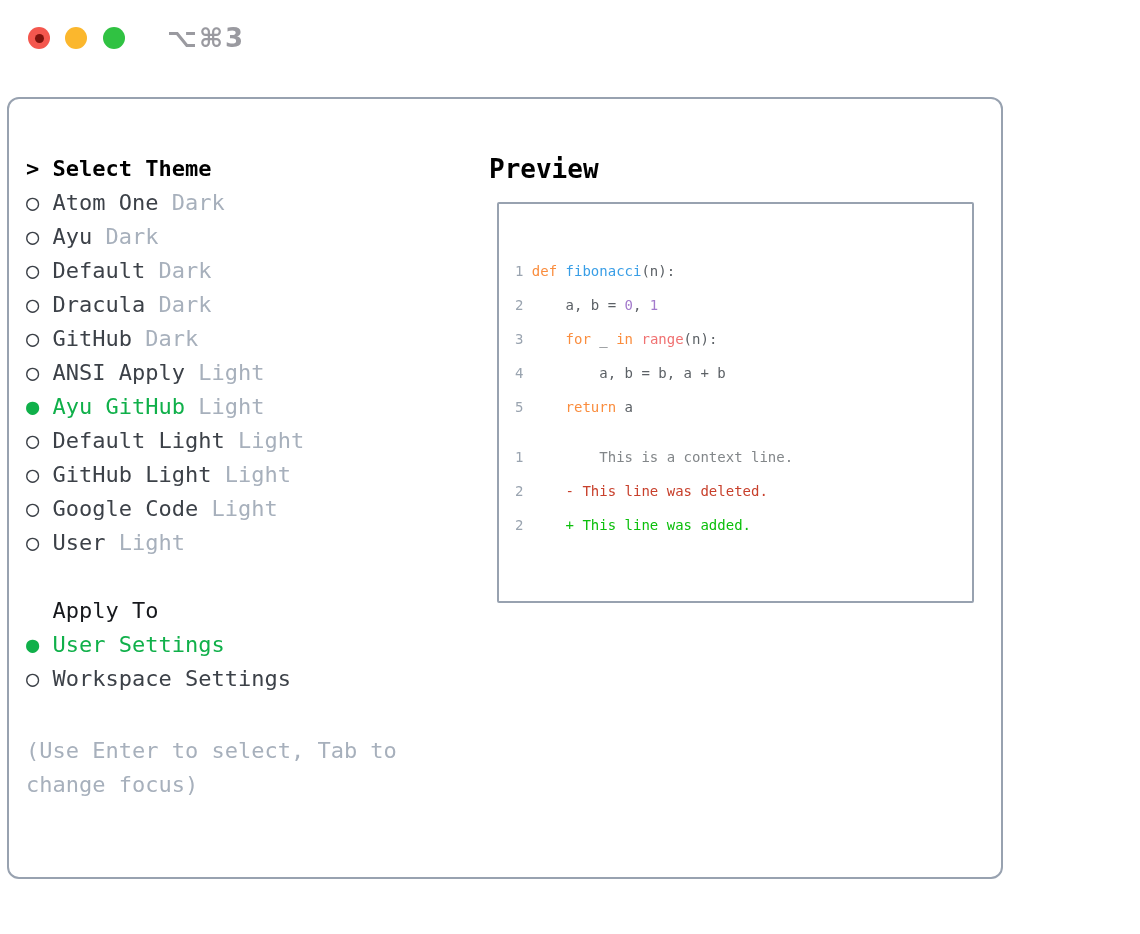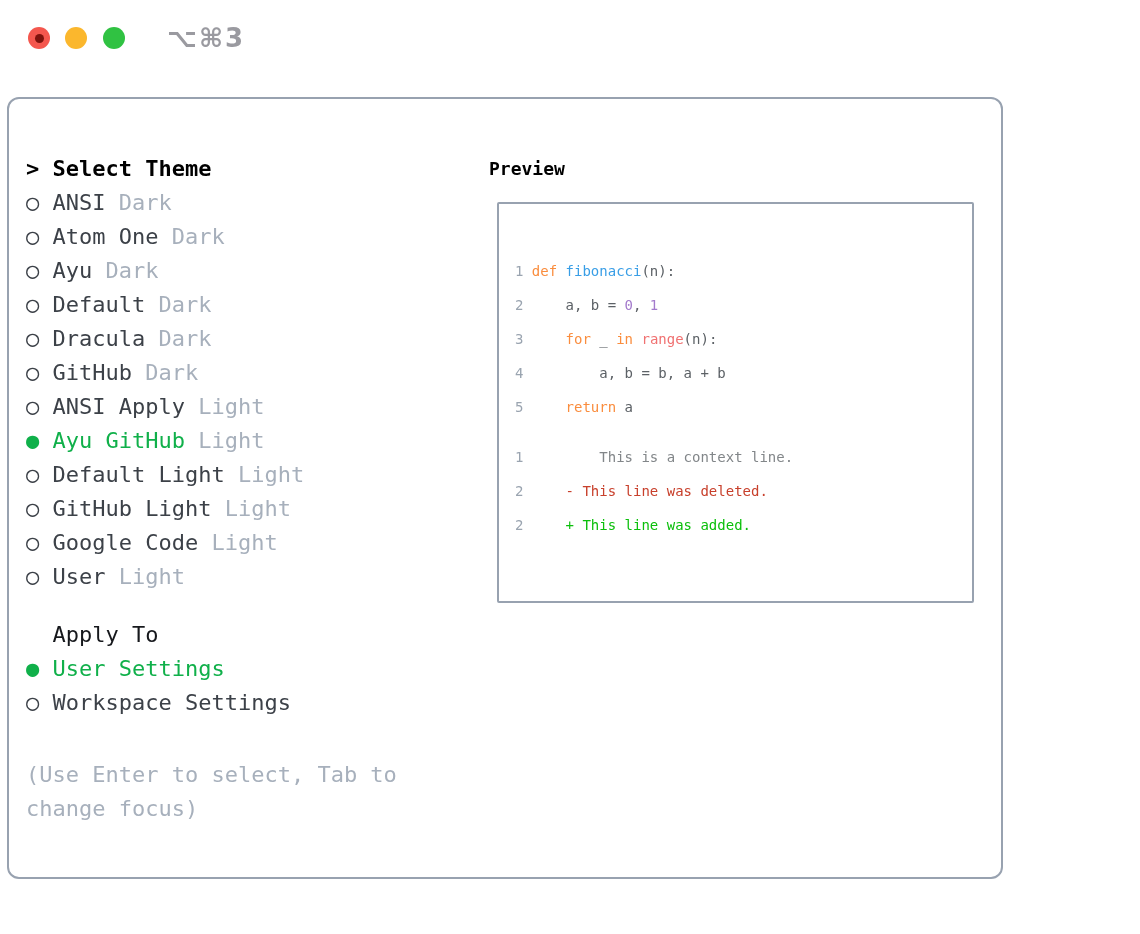--- a/index.html
+++ b/index.html
@@ -50,33 +50,33 @@
     position: absolute; left: 17px; top: 53px;
     font-size: 22px; line-height: 34px;
     color: var(--text-dark);
   }
   .row { height: 34px; white-space: pre; }
   .marker { display: inline-block; width: 2ch; }
   .header { font-weight: bold; color: #000000; }
   .item .label { color: var(--text-dark); }
   .item .suffix { color: var(--text-muted); }
   .item.selected .label, .item.selected .marker { color: var(--selected-green); }
-  .apply-section { margin-top: 24px; }
+  .apply-section { margin-top: 34px; }
   .apply-title { color: #16181c; }
   .opt.selected .label, .opt.selected .marker { color: var(--selected-green); }
   .hint {
     margin-top: 38px; width: 400px;
     color: var(--text-muted);
     white-space: normal;
   }
 
   
   .preview-title {
     position: absolute; left: 480px; top: 53px;
-    font-size: 18px; line-height: 34px; font-weight: bold; color: #000;
+    font-size: 26px; line-height: 34px; font-weight: bold; color: #000;
   }
   .preview-box {
     position: absolute; left: 488px; top: 103px;
     width: 477px; height: 401px;
     border: 2px solid var(--border-gray);
     border-radius: 2px;
     background: #fff;
     overflow: hidden;
   }
   .code {
@@ -108,21 +108,20 @@
     <span class="tl green"></span>
     <span class="shortcut">⌥⌘3</span>
   </div>
 
   <div class="panel">
 
     <div class="left">
       <div class="row header"><span class="marker">&gt;</span><span>Select Theme</span></div>
 
       <div id="theme-list">
-          <div class="row item"><span class="marker">○</span><span class="label">ANSI</span><span class="suffix"> Dark</span></div>
           <div class="row item"><span class="marker">○</span><span class="label">Atom One</span><span class="suffix"> Dark</span></div>
           <div class="row item"><span class="marker">○</span><span class="label">Ayu</span><span class="suffix"> Dark</span></div>
           <div class="row item"><span class="marker">○</span><span class="label">Default</span><span class="suffix"> Dark</span></div>
           <div class="row item"><span class="marker">○</span><span class="label">Dracula</span><span class="suffix"> Dark</span></div>
           <div class="row item"><span class="marker">○</span><span class="label">GitHub</span><span class="suffix"> Dark</span></div>
           <div class="row item"><span class="marker">○</span><span class="label">ANSI Apply</span><span class="suffix"> Light</span></div>
           <div class="row item selected"><span class="marker">●</span><span class="label">Ayu GitHub</span><span class="suffix"> Light</span></div>
           <div class="row item"><span class="marker">○</span><span class="label">Default Light</span><span class="suffix"> Light</span></div>
           <div class="row item"><span class="marker">○</span><span class="label">GitHub Light</span><span class="suffix"> Light</span></div>
           <div class="row item"><span class="marker">○</span><span class="label">Google Code</span><span class="suffix"> Light</span></div>

